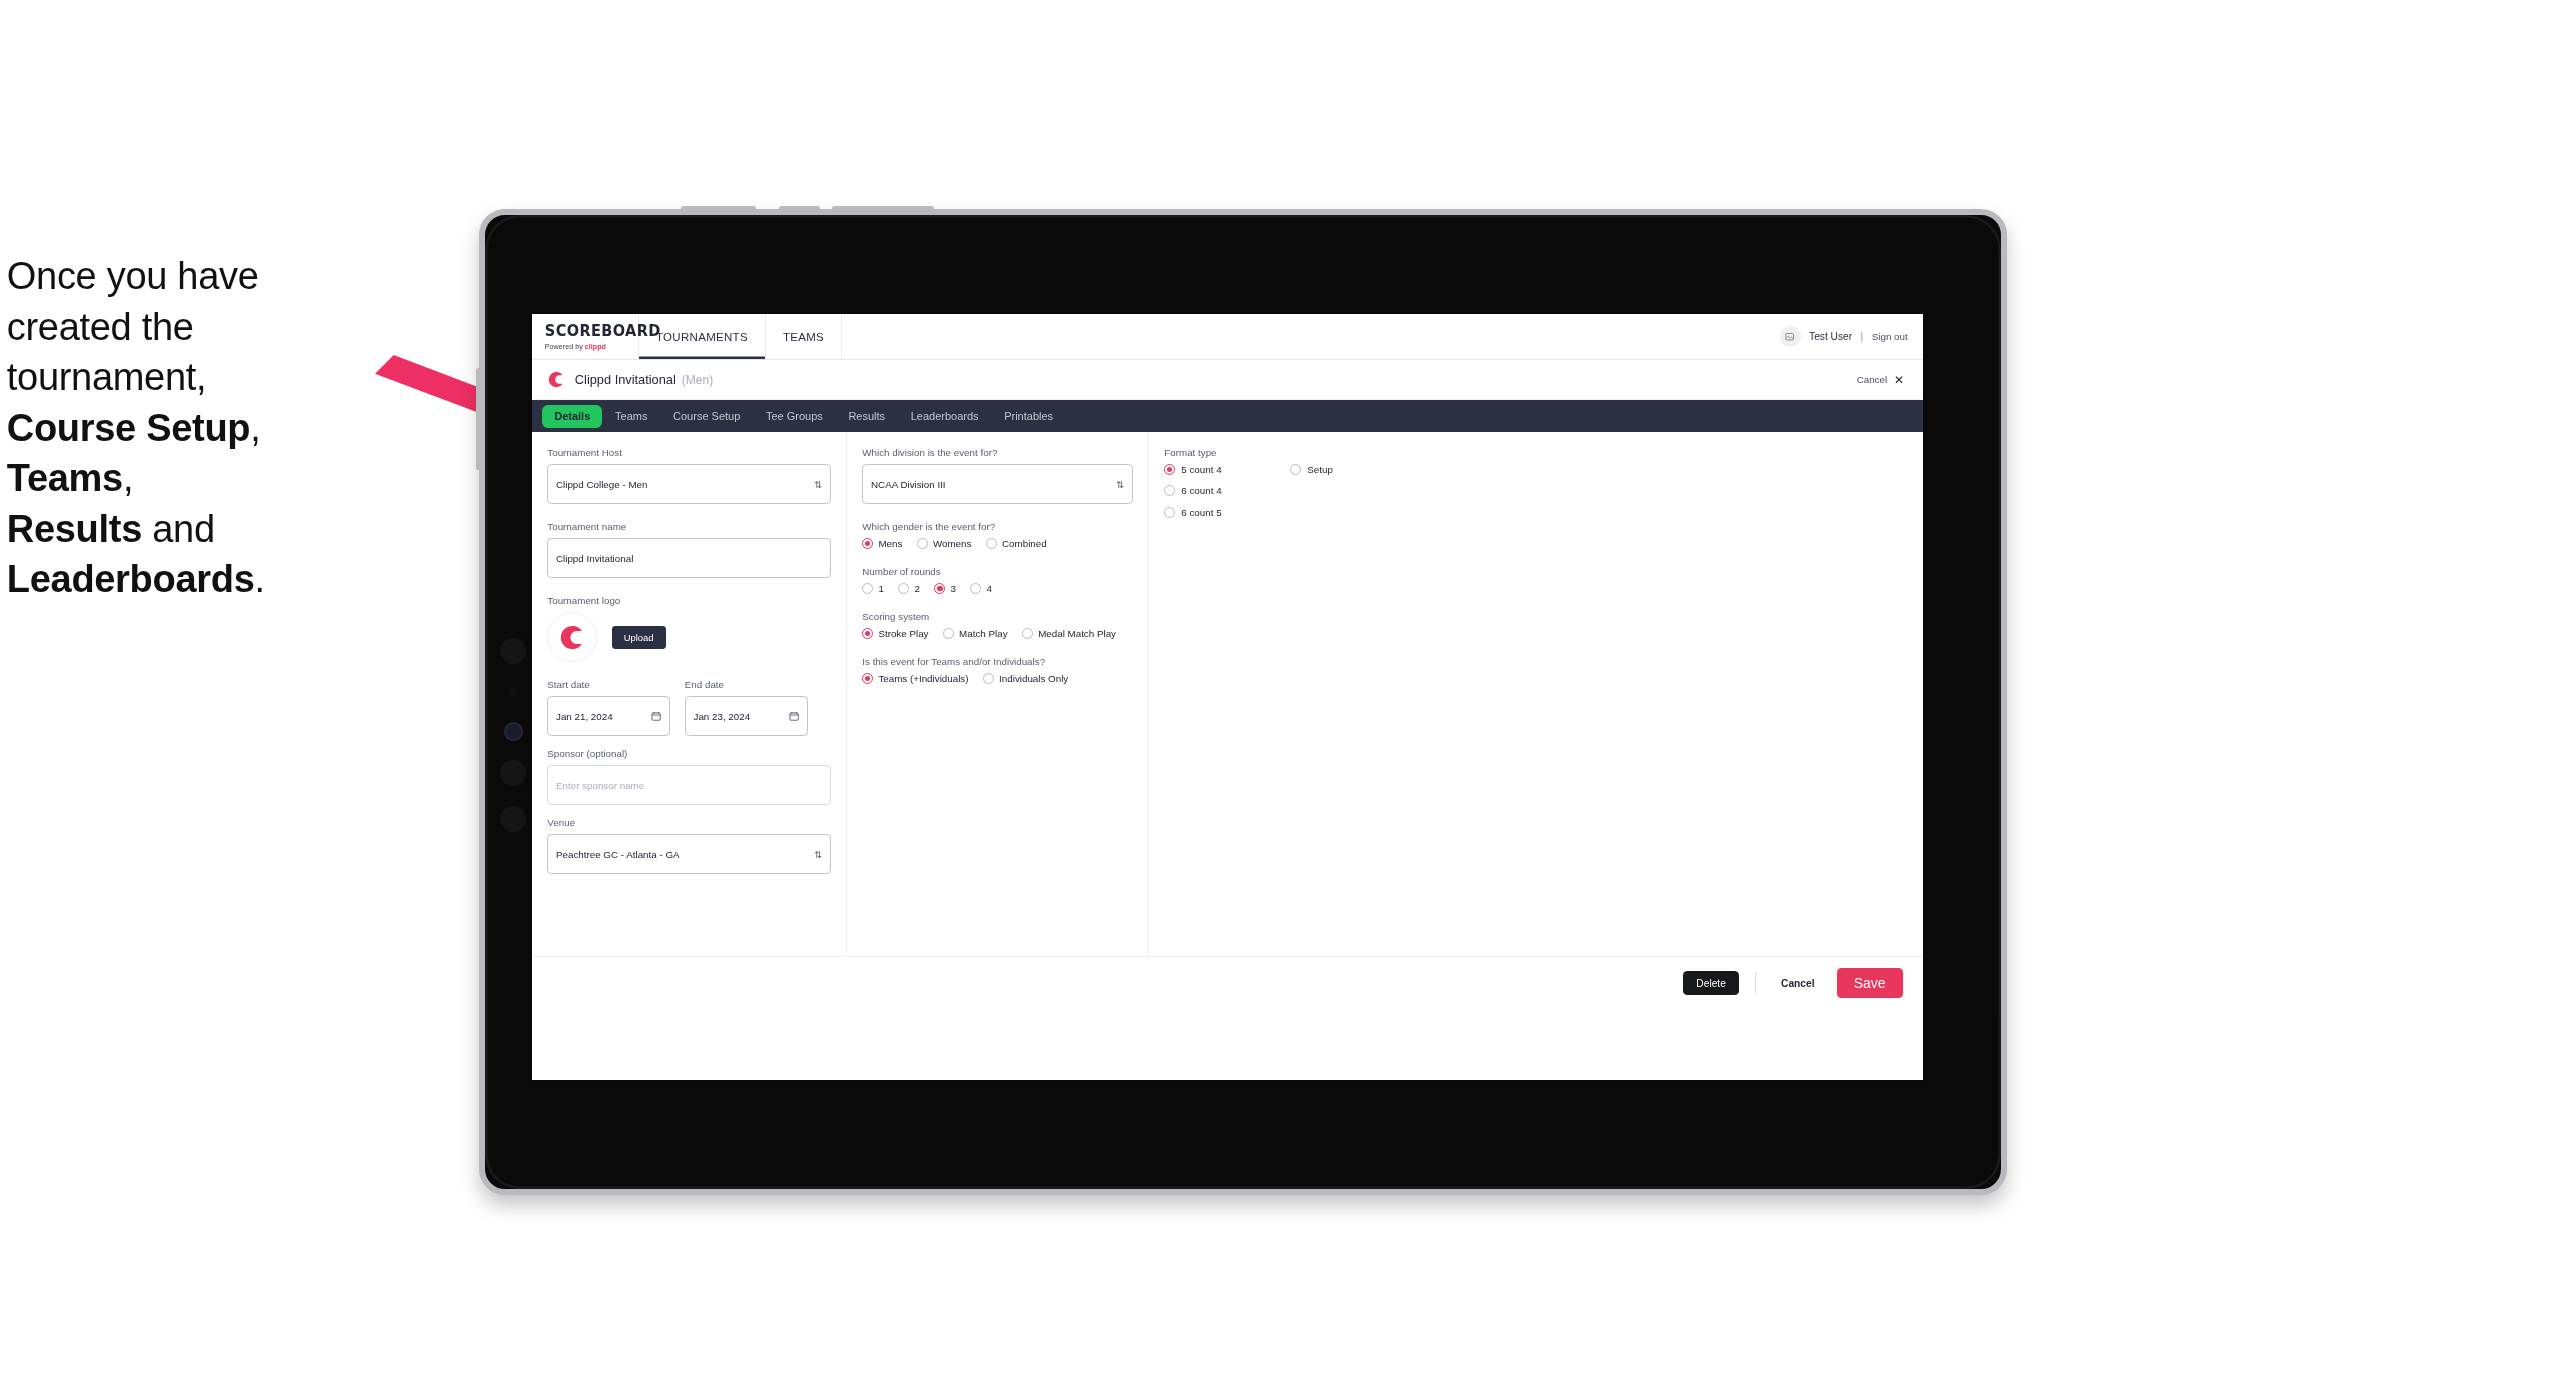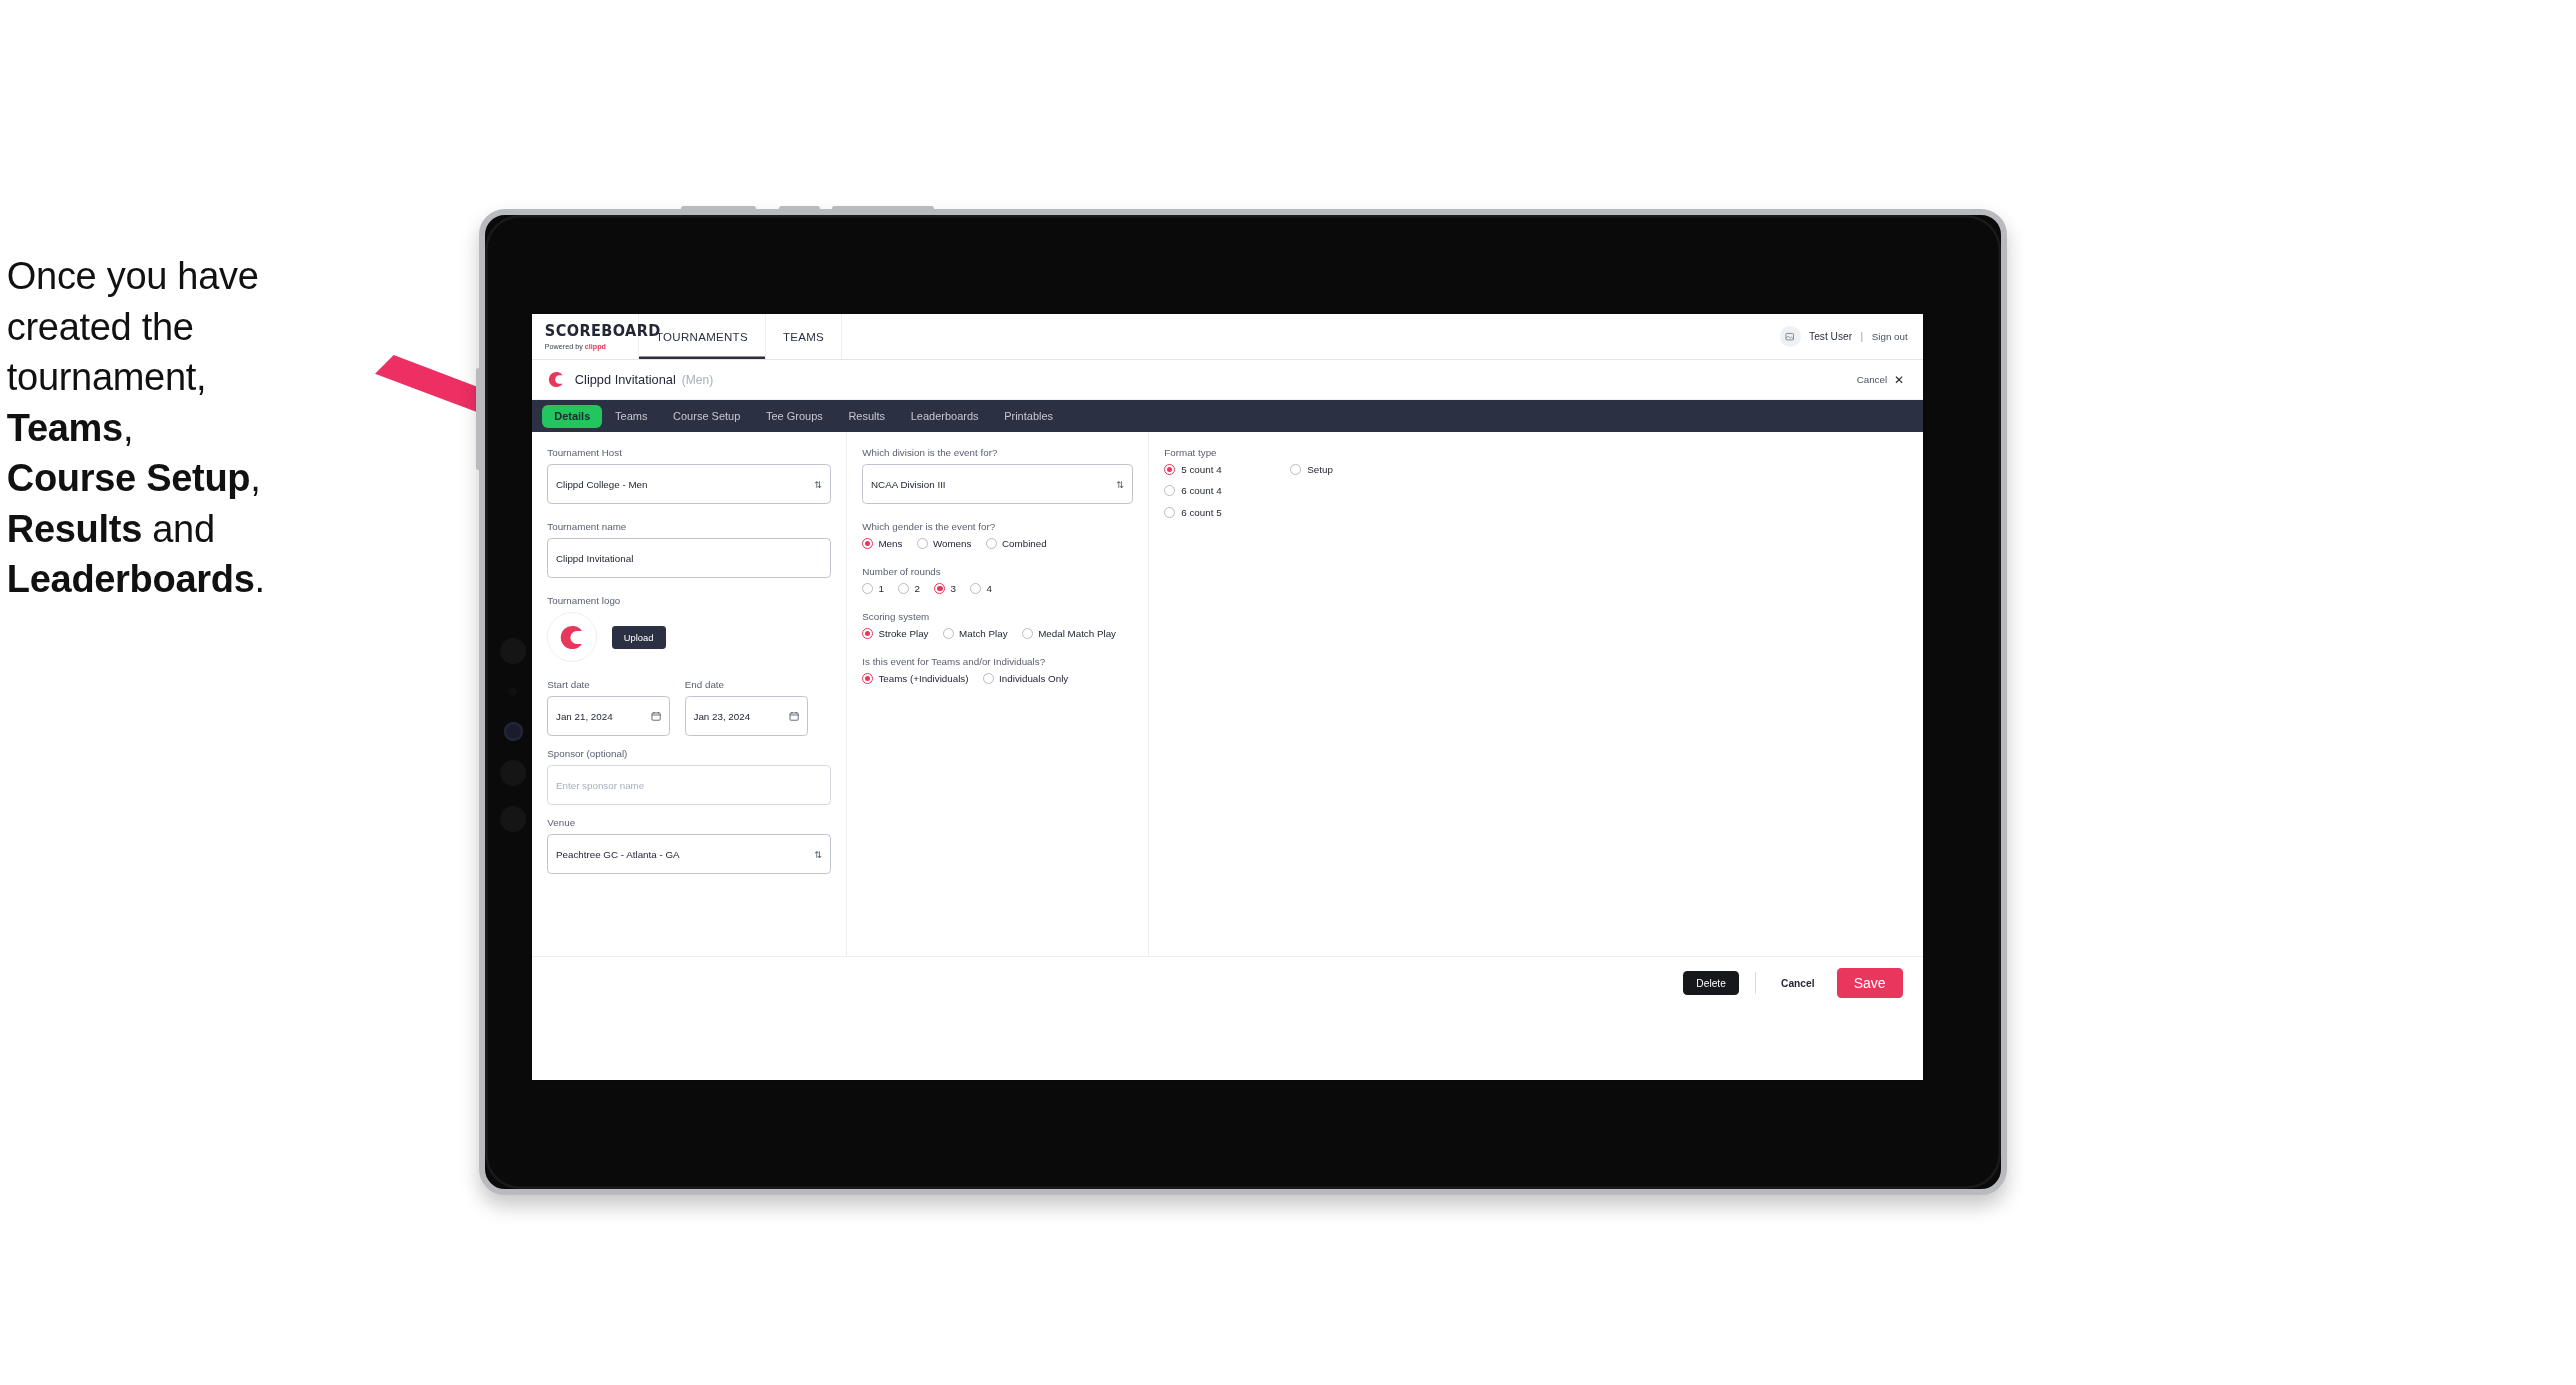--- a/index.html
+++ b/index.html
@@ -135,22 +135,22 @@
   #savebtn{background:#e8365d;color:#fff;font-size:14px;border-radius:4.3px;
     padding:6.8px 17px;margin-left:12px;cursor:pointer;}
 </style>
 </head>
 <body>
 
 <div id="caption">
   <div>Once you have</div>
   <div>created the</div>
   <div>tournament,</div>
+  <div><b>Course Setup</b><span>,</span></div>
   <div><b>Teams</b><span>,</span></div>
-  <div><b>Course Setup</b><span>,</span></div>
   <div><b>Results</b><span> and</span></div>
   <div><b>Leaderboards</b><span>.</span></div>
 </div>
 
 <svg id="arrow" viewBox="0 0 360 170">
   <path d="M22,22 L300,128 L282,150 L0,44 Z" fill="#ed2f63"></path>
   <path d="M340,140 L250,86 L256,150 Z" fill="#ed2f63"></path>
 </svg>
 
 <div id="tablet">

